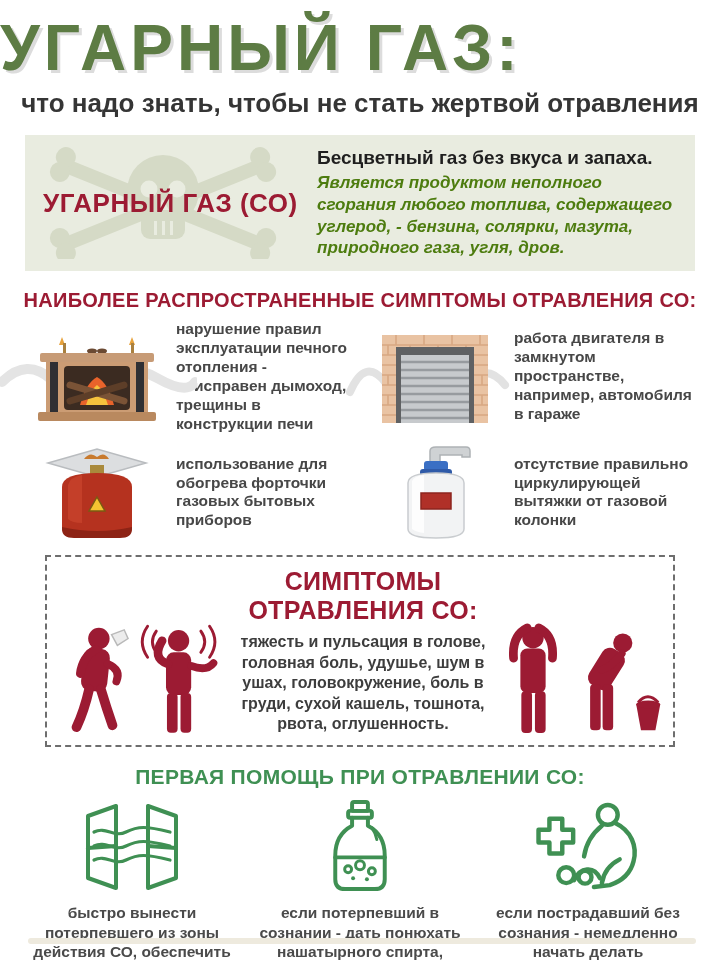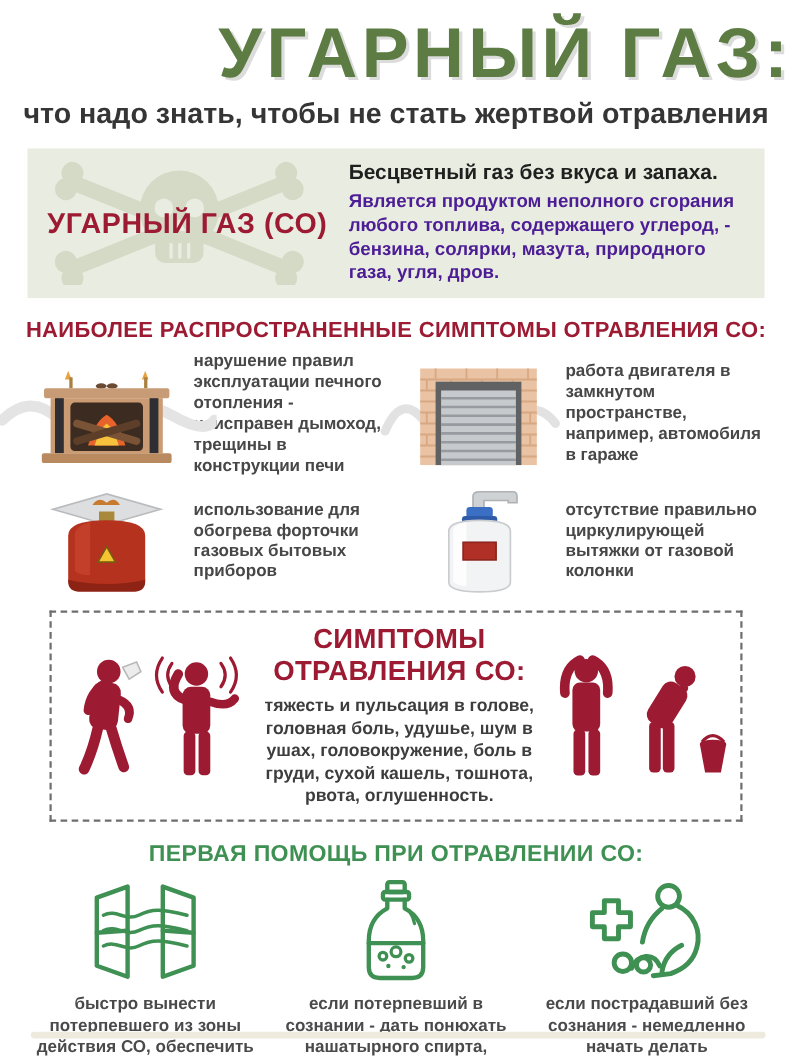--- a/index.html
+++ b/index.html
@@ -4,56 +4,56 @@
 <style>
   html,body{margin:0;padding:0;}
   body{
     width:720px;height:960px;background:#ffffff;position:relative;overflow:hidden;
     font-family:"Liberation Sans","DejaVu Sans",sans-serif;color:#3a3a3a;
   }
   .poster{width:720px;height:960px;position:relative;}
 
   
   .main-title{
-    margin-top:16px;text-align:right;font-size:64px;font-weight:800;
+    margin-top:16px;text-align:left;font-size:64px;font-weight:800;
     color:#5d7c44;letter-spacing:4px;line-height:1.0;
     text-shadow:-1px -1px 0 #ffffff, 3px 3px 0 rgba(130,130,130,.28);
   }
   .sub-title{
     margin-top:8px;text-align:center;font-size:26px;font-weight:bold;color:#353535;
   }
 
   
   .def-box{
     margin:16px 25px 0;background:#e9ece0;display:flex;align-items:center;
     padding:12px 18px;min-height:96px;position:relative;
   }
   .def-left{width:258px;flex:none;position:relative;display:flex;align-items:center;justify-content:flex-start;height:104px;}
   .def-left svg{position:absolute;left:-6px;top:-4px;}
   .def-label{position:relative;z-index:1;font-size:26px;font-weight:bold;color:#9c1b33;letter-spacing:.5px;white-space:nowrap;}
   .def-right{flex:1;padding-left:16px;}
   .def-heading{font-size:19px;font-weight:bold;color:#1f1f1f;margin-bottom:3px;}
-  .def-desc{font-size:17px;font-weight:600;color:#4c1d95;line-height:1.28;}
+  .def-desc{font-size:17px;font-style:italic;font-weight:600;color:#4d7c0f;line-height:1.28;}
 
   
   .causes-heading{
     margin:18px 0 8px;text-align:center;font-size:20px;font-weight:bold;color:#9c1b33;letter-spacing:.3px;
   }
   .causes-grid{
     display:grid;grid-template-columns:1fr 1fr;column-gap:12px;row-gap:12px;padding:0 28px;
   }
   .cause-item{display:flex;align-items:center;gap:10px;}
   .cause-icon{width:138px;height:94px;flex:none;position:relative;display:flex;align-items:center;justify-content:center;}
   .cause-icon .smoke{position:absolute;z-index:0;}
   .cause-icon .main{position:relative;z-index:1;}
   .cause-text{font-size:15.5px;font-weight:bold;color:#474747;line-height:1.22;}
 
   
   .symptoms-box{
-    margin:16px 45px 0;border:2px dashed #6e6e6e;display:flex;align-items:center;
+    margin:16px 45px 0;border:2px dashed #6e6e6e;display:flex;align-items:flex-end;
     padding:10px 8px;min-height:112px;
   }
   .sym-figs{display:flex;align-items:flex-end;gap:2px;flex:none;}
   .sym-center{flex:1;text-align:center;padding:0 4px;}
   .sym-title{font-size:25px;font-weight:bold;color:#9c1b33;margin-bottom:7px;letter-spacing:.3px;}
   .sym-text{font-size:16px;font-weight:bold;color:#3d3d3d;line-height:1.28;max-width:420px;margin:0 auto;}
 
   
   .aid-heading{margin:18px 16px 12px;text-align:center;font-size:21px;font-weight:bold;color:#3f9053;letter-spacing:.3px;}
   .aid-grid{display:grid;grid-template-columns:1fr 1fr 1fr;column-gap:16px;padding:0 26px;text-align:center;}

